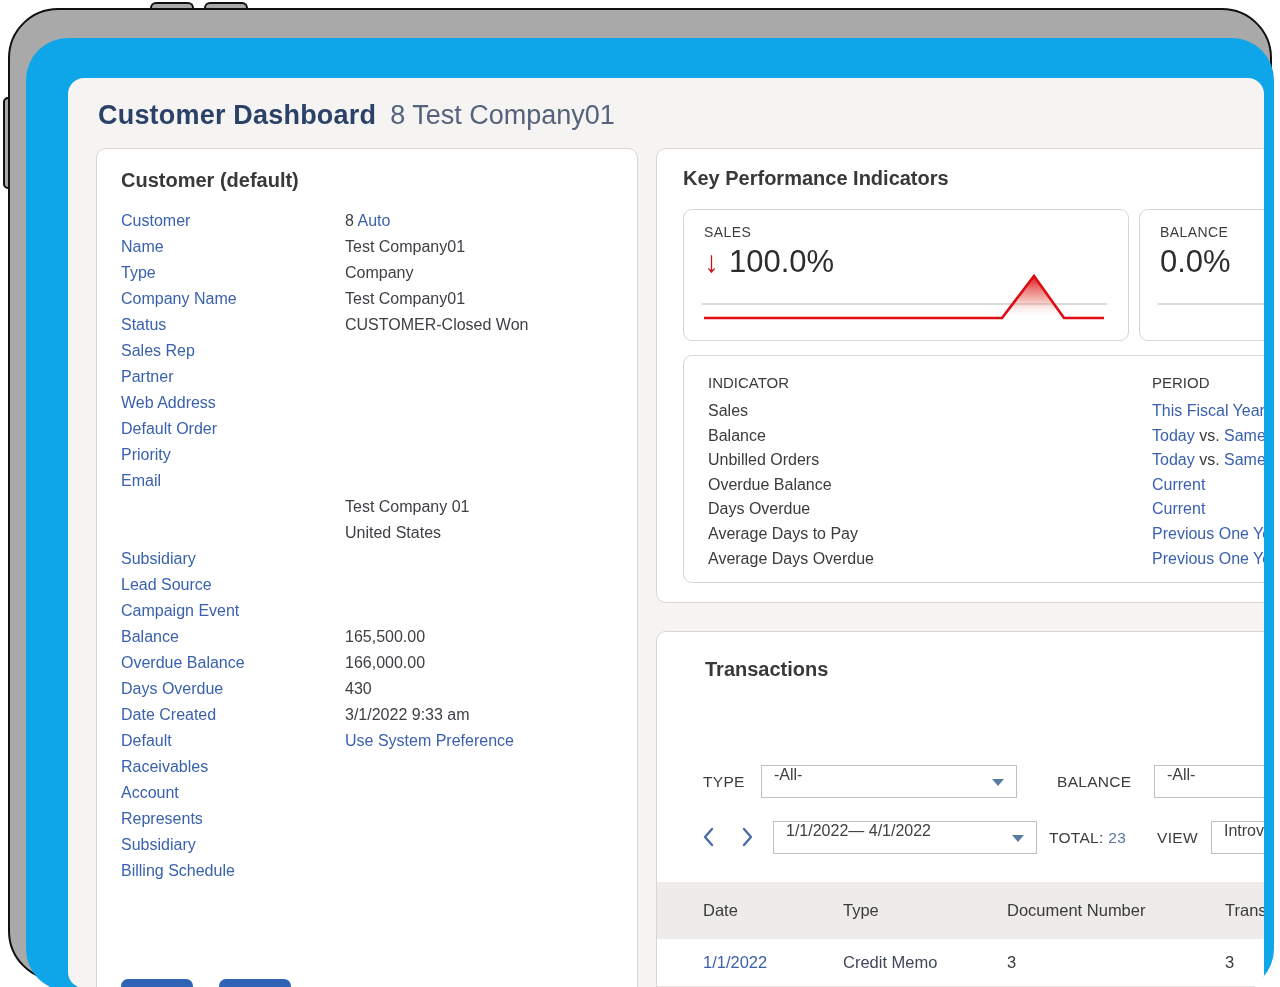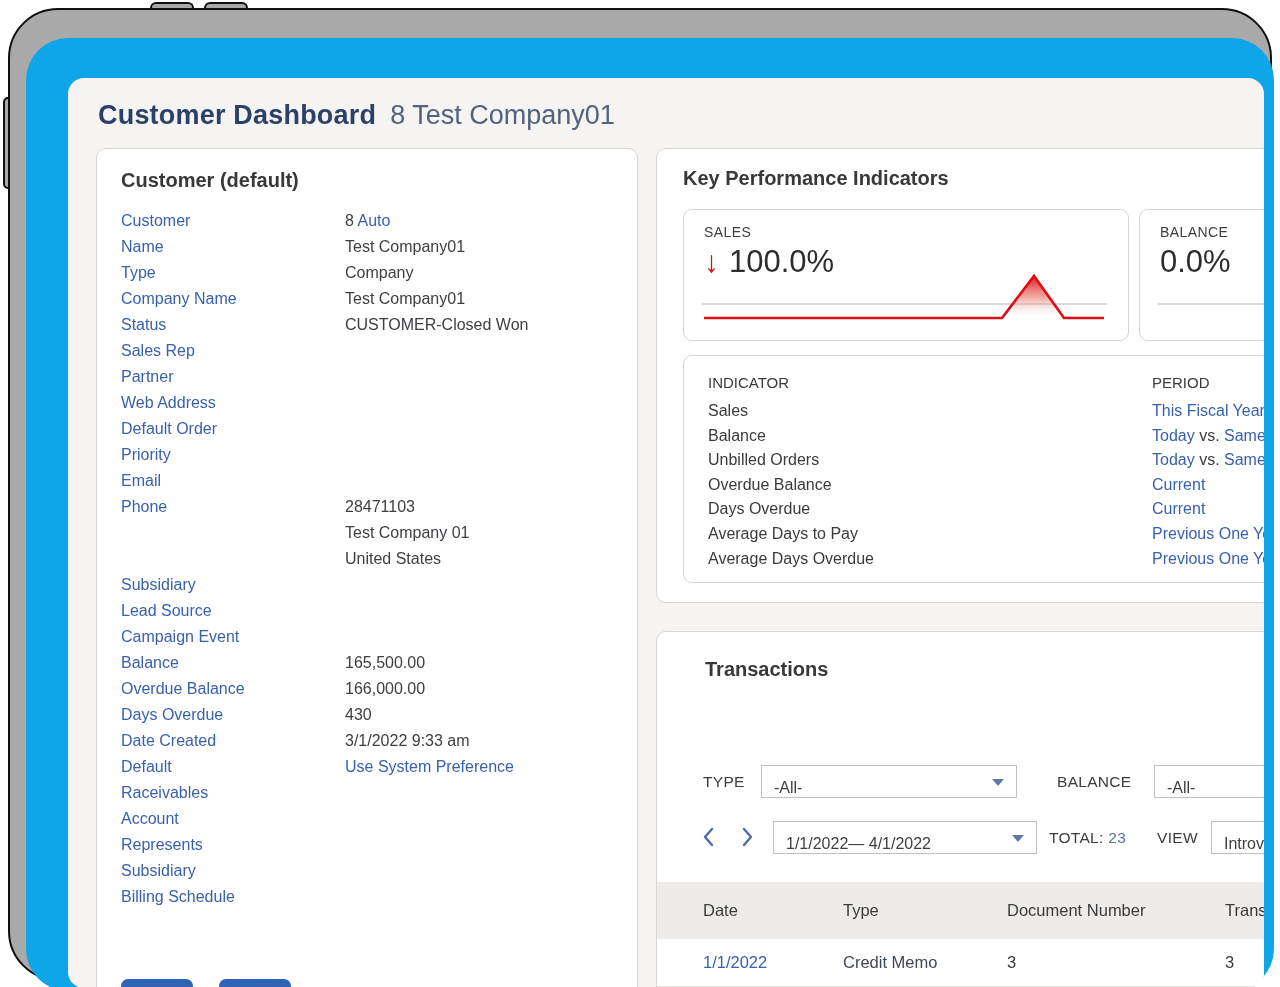--- a/index.html
+++ b/index.html
@@ -56,21 +56,21 @@
   .irow{display:flex;font-size:16px;line-height:24.6px;}
   .ind{width:444px;flex:0 0 444px;color:#3b3b3b;}
   .plink{color:#3a61ad;white-space:pre;}
   .pdark{color:#3b3b3b;white-space:pre;text-align:right;}
 
   
   #tx-panel{left:588px;top:553px;width:700px;height:420px;}
   #tx-title{position:absolute;left:48px;top:26px;}
   .filter-label{position:absolute;font-size:15.5px;color:#3c3c3c;letter-spacing:.3px;line-height:33px;}
   .select{position:absolute;height:33px;background:#fff;border:1px solid #c2c0bf;box-sizing:border-box;
-    display:flex;align-items:flex-end;padding:0 12px;font-size:16px;color:#3f3f42;}
+    display:flex;align-items:flex-start;padding:0 12px;font-size:16px;color:#3f3f42;}
   .select .tri{position:absolute;right:12px;top:13px;width:0;height:0;
     border-left:6px solid transparent;border-right:6px solid transparent;border-top:7px solid #5d7aa4;}
   .chev{position:absolute;width:16px;height:22px;top:194px;}
   .total-line{position:absolute;font-size:15.5px;color:#3c3c3c;line-height:33px;letter-spacing:.3px;text-align:right;}
   .total-num{color:#56749f;}
   .tx-thead{position:absolute;left:0;top:250px;width:700px;height:57px;background:#edecea;}
   .tx-row{position:absolute;left:0;top:307px;width:700px;height:47px;background:#fff;border-bottom:1px solid #e6e4e2;}
   .tx-stripe{position:absolute;left:0;top:355px;width:700px;height:20px;background:#edecea;}
   .tcell{position:absolute;font-size:16.5px;color:#3b3b3b;line-height:57px;}
   .tx-row .tcell{line-height:47px;}
@@ -147,24 +147,20 @@
 
               <div class="frow">
                 <span class="flabel">Priority</span>
                 <span class="fval"><span class="vpre"></span><span class="text"></span></span>
               </div>
 
               <div class="frow">
                 <span class="flabel">Email</span>
               </div>
 
-              <div class="frow">
-                <span class="flabel">Phone</span>
-                <span class="fval"><span class="vpre"></span><span class="text">28471103</span></span>
-              </div>
 
               <div class="frow">
                 <span class="flabel"></span>
                 <span class="fval"><span class="vpre"></span><span class="text">Test Company 01</span></span>
               </div>
 
 
               <div class="frow">
                 <span class="flabel"></span>
                 <span class="fval"><span class="vpre"></span><span class="text">United States</span></span>

